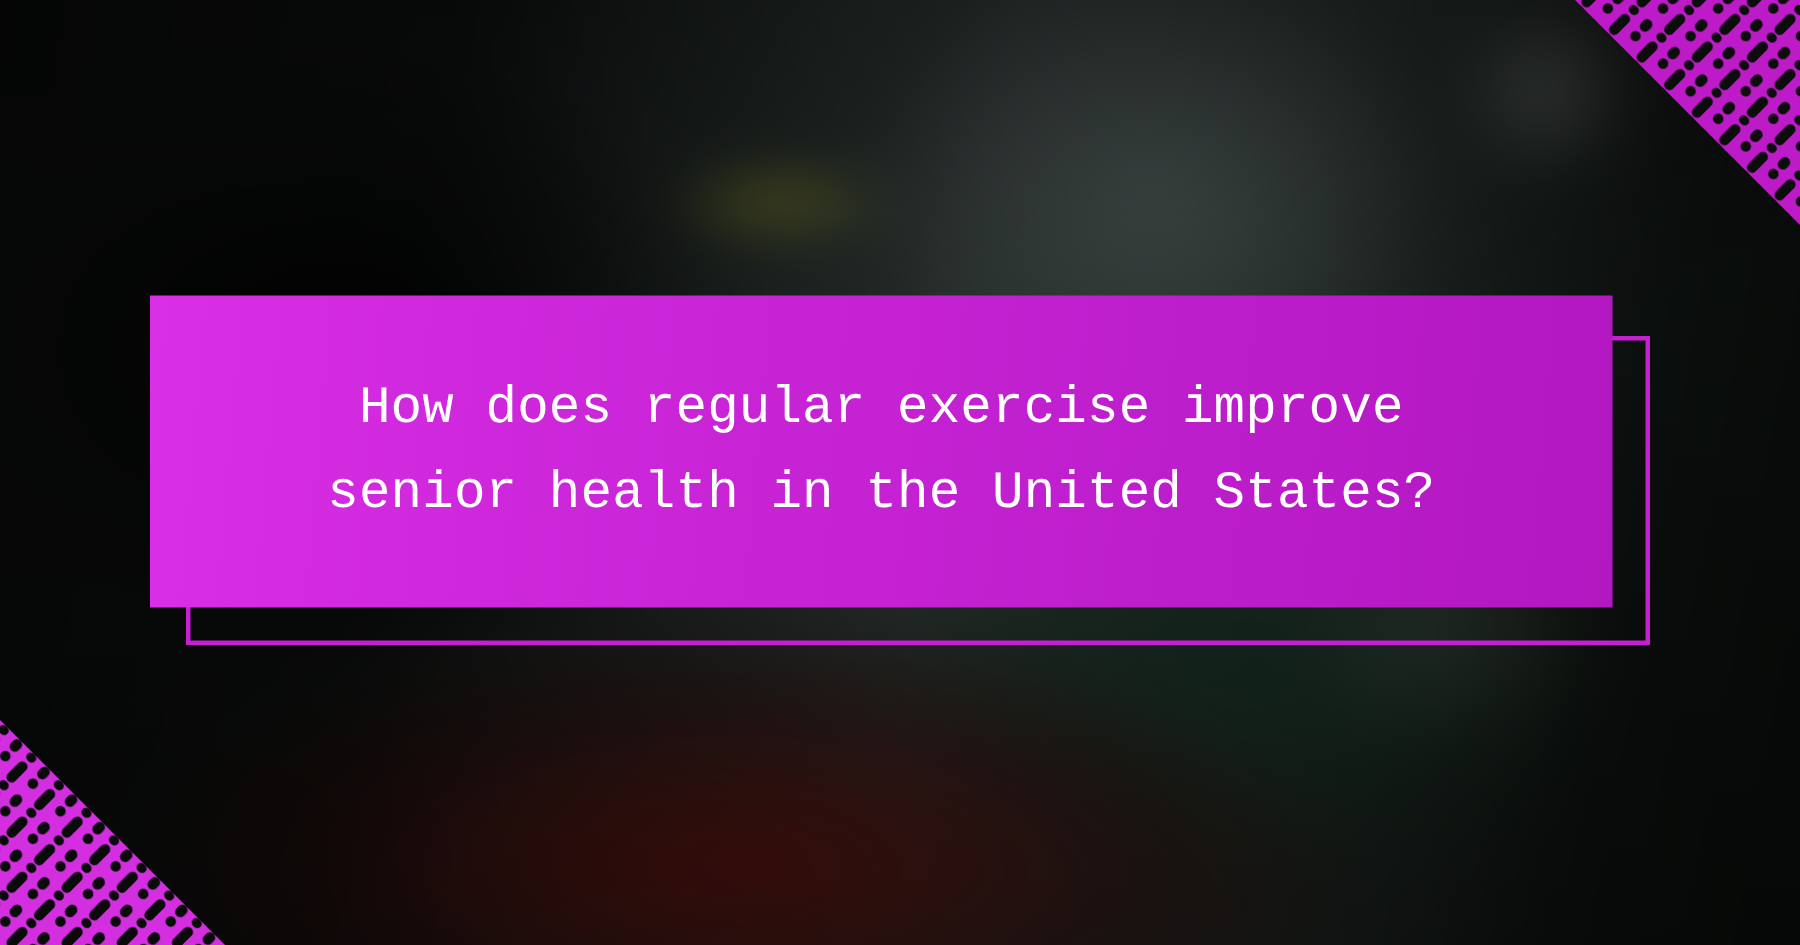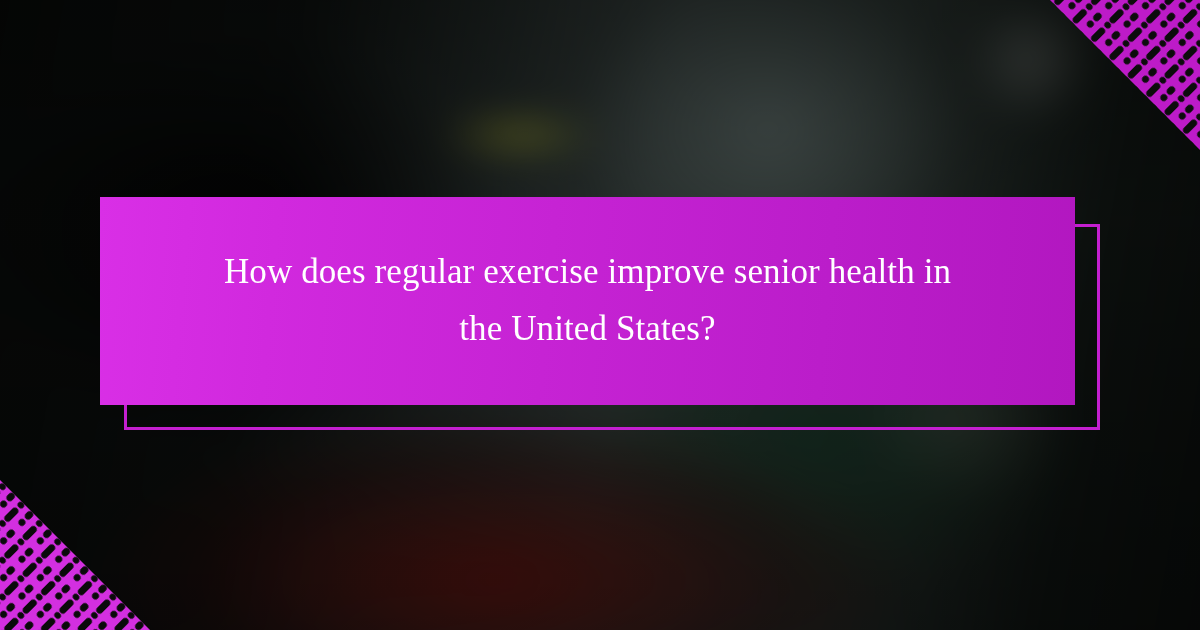--- a/index.html
+++ b/index.html
@@ -73,21 +73,21 @@
     background:linear-gradient(95deg, #d92fe6 0%, #d129de 18%, #c623d4 46%, #bb1dca 74%, #b217c0 100%);
     display:flex;
     align-items:center;
     justify-content:center;
   }
 
   .banner-title {
     width:760px;
     text-align:center;
     color:#ffffff;
-    font-family:Liberation Serif, serif;
+    font-family:Liberation Mono, monospace;
     font-size:35px;
     font-weight:400;
     line-height:1.62;
     letter-spacing:0.1px;
     text-rendering:optimizeLegibility;
   }
 </style>
 </head>
 <body>
 

